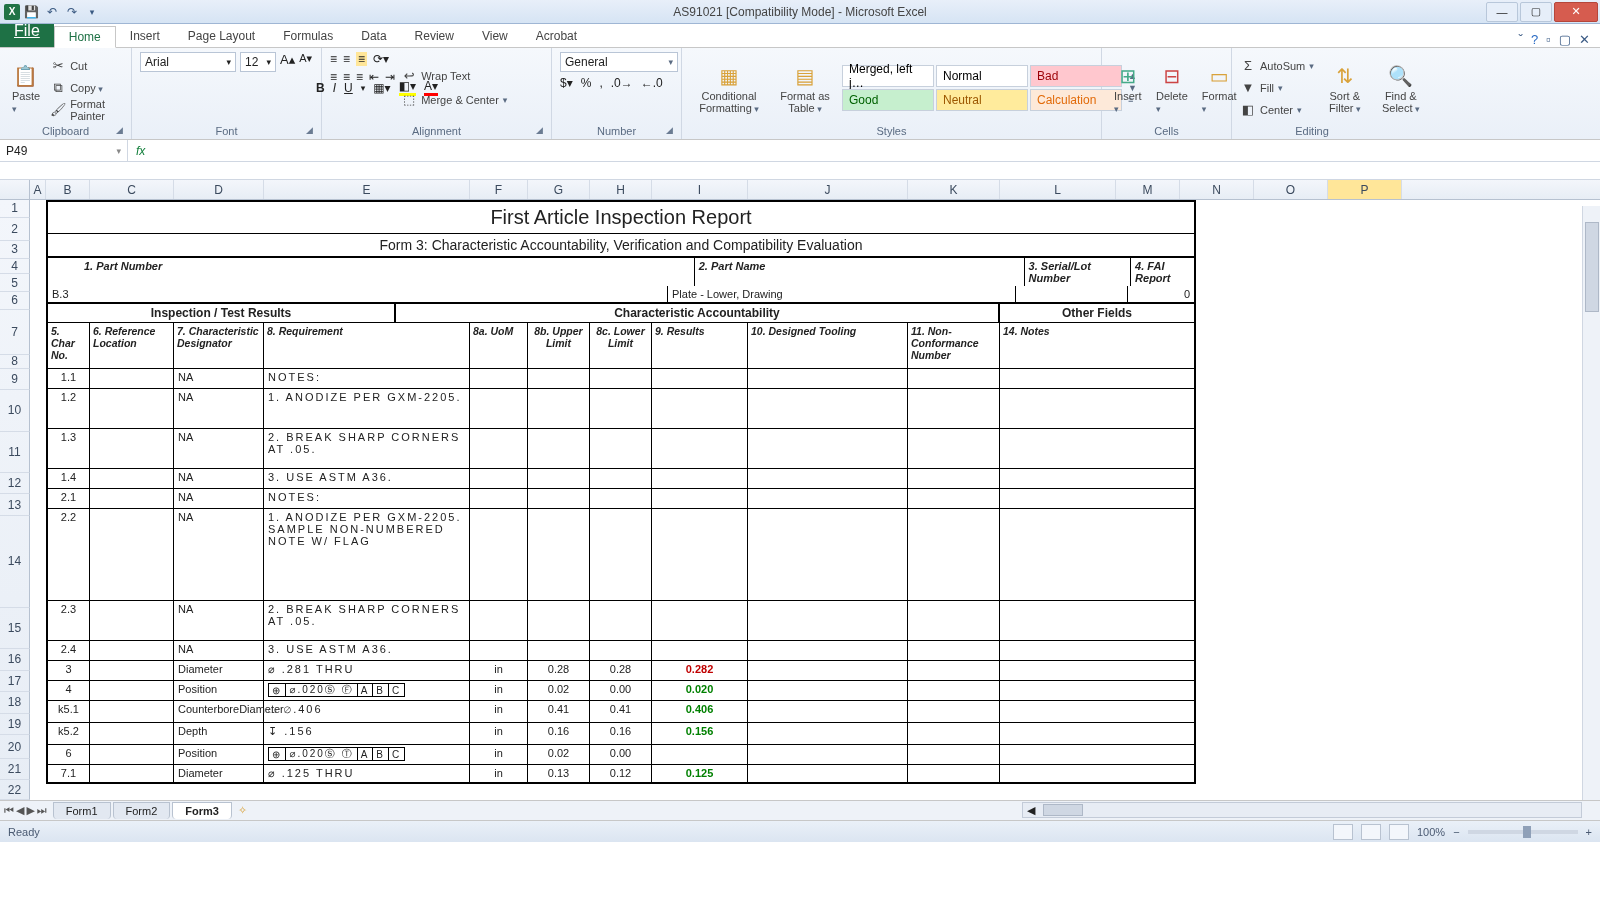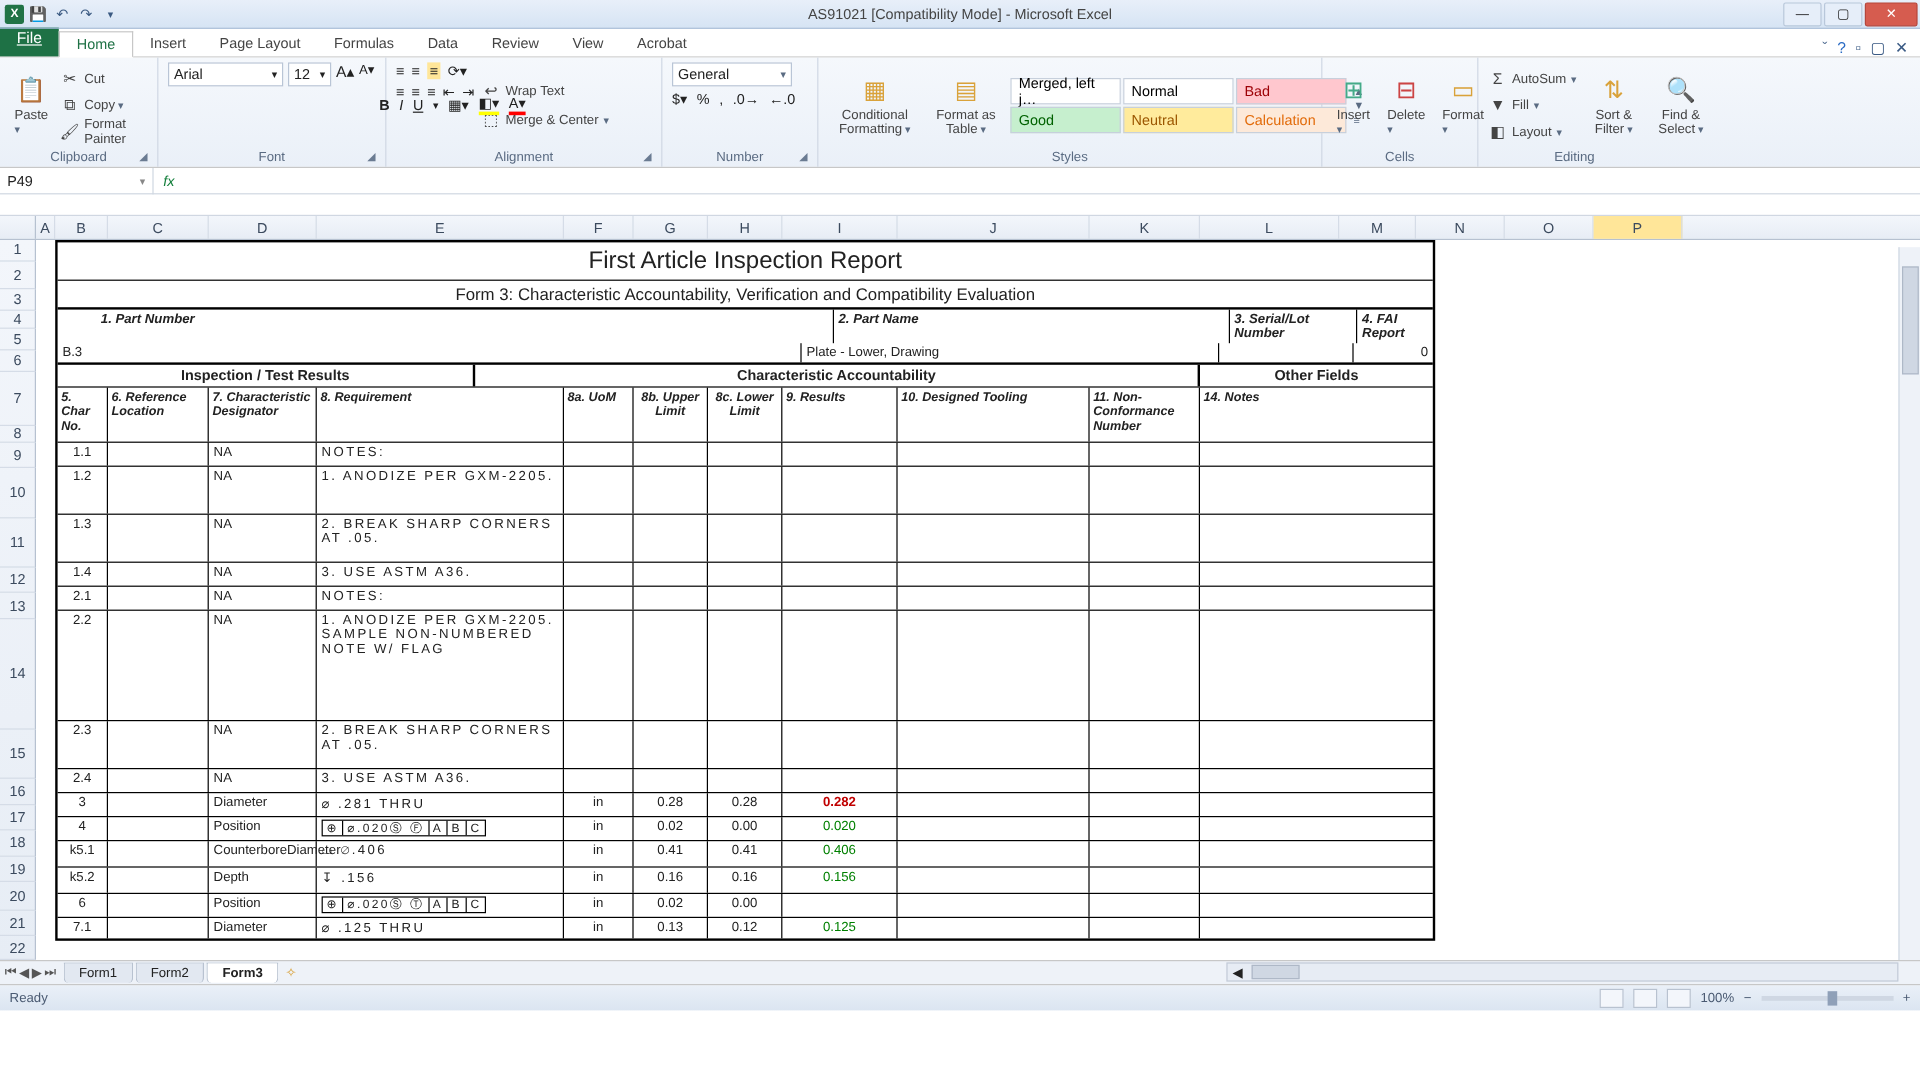--- a/index.html
+++ b/index.html
@@ -10,21 +10,21 @@
 .titlebar .qat { display:flex; align-items:center; gap:4px; padding-left:4px;}
 .titlebar .qat .xico { width:16px; height:16px; background:#217346; color:#fff; font-weight:bold; font-size:10px; display:flex; align-items:center; justify-content:center; border-radius:2px;}
 .titlebar .qat span { width:16px; height:16px; display:flex; align-items:center; justify-content:center; color:#3b5a82; font-size:12px;}
 .titlebar .title { position:absolute; left:0; right:0; text-align:center; font-size:12px; color:#444;}
 .titlebar .winbtns { margin-left:auto; display:flex;}
 .titlebar .winbtns div { width:32px; height:20px; display:flex; align-items:center; justify-content:center; border:1px solid #b8c7da; border-radius:2px; margin-right:2px; background:#e6eef9; font-size:11px;}
 .titlebar .winbtns .close { background:#d65c4f; color:#fff; border-color:#b5463b; width:44px;}
 
 
 .tabs { height:24px; background:#fff; display:flex; align-items:flex-end; border-bottom:1px solid #c7c7c7;}
-.tabs .file { background:#1e7145; color:#fff; padding:4px 14px; font-size:13px; height:32px; display:flex; align-items:center;text-decoration:underline;}
+.tabs .file { background:#1e7145; color:#fff; padding:4px 14px; font-size:16px; height:32px; display:flex; align-items:center;text-decoration:underline;}
 .tabs .tab { padding:4px 14px; font-size:12px; color:#444; height:22px; display:flex; align-items:center;}
 .tabs .tab.active { border:1px solid #c7c7c7; border-bottom:1px solid #fff; background:#fff; color:#1e7145; position:relative; top:1px;}
 .tabs .right { margin-left:auto; display:flex; gap:8px; padding-right:10px; color:#3a5a84;}
 .tabs .right span { font-size:13px;}
 
 
 .ribbon { height:92px; background:linear-gradient(#f5f8fc,#eaf0f8); border-bottom:1px solid #c7c7c7; display:flex;}
 .group { border-right:1px solid #d0d8e4; padding:4px 8px 2px 8px; display:flex; flex-direction:column; justify-content:space-between;}
 .group .body { display:flex; gap:6px; flex:1;}
 .group .label { text-align:center; font-size:11px; color:#5a6b82; padding-top:2px; position:relative;}
@@ -62,21 +62,21 @@
 .metarow .lbl { font-weight:bold; font-style:italic;}
 .sectrow { display:flex; border-top:2px solid #000; font-weight:bold; font-family:Arial;}
 .sectrow div { border-right:2px solid #000; text-align:center; font-size:12px; padding:2px 0;}
 .hdrrow { display:flex; border-top:1px solid #000; font-family:Arial;}
 .hdrrow div { border-right:1px solid #000; font-size:10.5px; font-weight:bold; font-style:italic; padding:2px 3px;}
 .datarow { display:flex; border-top:1px solid #000; font-family:Arial;}
 .datarow div { border-right:1px solid #000; font-size:11px; padding:2px 4px;}
 .req { letter-spacing:2px; font-size:11px; }
 .ctr{text-align:center;}
 .rt{text-align:right;}
-.green{color:#008000; font-weight:normal;}
+.green{color:#008000; font-weight:bold;}
 .red{color:#c00000; font-weight:bold;}
 .gdtbox{display:inline-flex;border:1px solid #000;height:14px;align-items:center;font-size:10px;}
 .gdtbox span{border-right:1px solid #000;padding:0 3px;display:flex;align-items:center;height:100%;}
 .gdtbox span:last-child{border-right:none;}
 
 
 .c1{width:42px;} .c2{width:84px;} .c3{width:90px;} .c4{width:206px;}
 .c5{width:58px;} .c6{width:62px;} .c7{width:62px;} .c8{width:96px;}
 .c9{width:160px;} .c10{width:92px;} .c11{width:180px;}
 
@@ -213,21 +213,21 @@
             <span class="ico">⬚</span>
             <span>Merge &amp; Center</span>
           </div>
       </div>
     </div>
     <div class="label"><span>Alignment</span><span class="dlg">◢</span></div>
   </div>
 
   <div class="group" style="width:130px;">
     <div class="body" style="flex-direction:column;gap:4px;">
-      <div class="fontsel dd" style="width:100px;align-items:center;">
+      <div class="fontsel dd" style="width:118px;align-items:center;">
           <span>General</span>
         </div>
       <div style="display:flex;gap:8px;">
         <span>$▾</span>
         <span>%</span>
         <span>,</span>
         <span>.0→</span>
         <span>←.0</span>
       </div>
     </div>
@@ -285,21 +285,21 @@
         <div class="smallrow dd">
             <span class="ico">Σ</span>
             <span>AutoSum</span>
           </div>
         <div class="smallrow dd">
             <span class="ico">▼</span>
             <span>Fill</span>
           </div>
         <div class="smallrow dd">
             <span class="ico">◧</span>
-            <span>Layout</span>
+            <span>Center</span>
           </div>
       </div>
       <div class="btncol">
           <div class="ico">⇅</div>
           <div class="dd" style="width:42px;text-align:center;">Sort &amp; Filter</div>
         </div>
       <div class="btncol">
           <div class="ico">🔍</div>
           <div class="dd" style="width:42px;text-align:center;">Find &amp; Select</div>
         </div>

